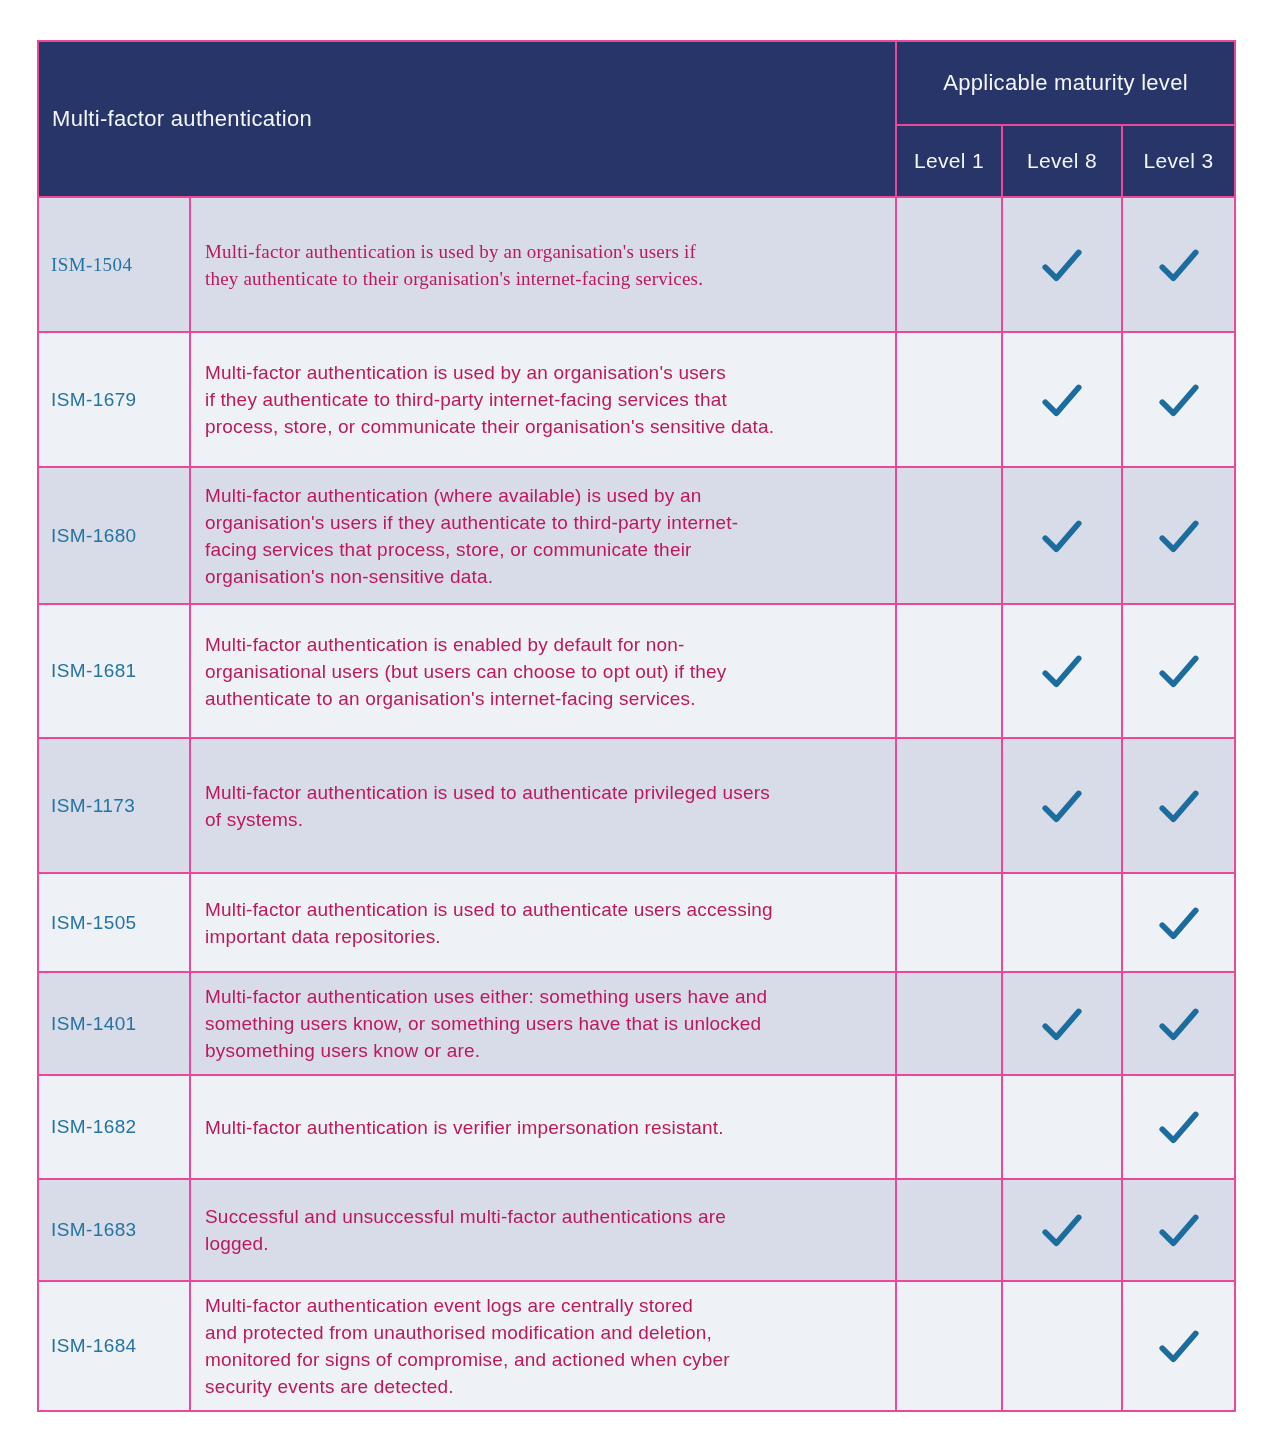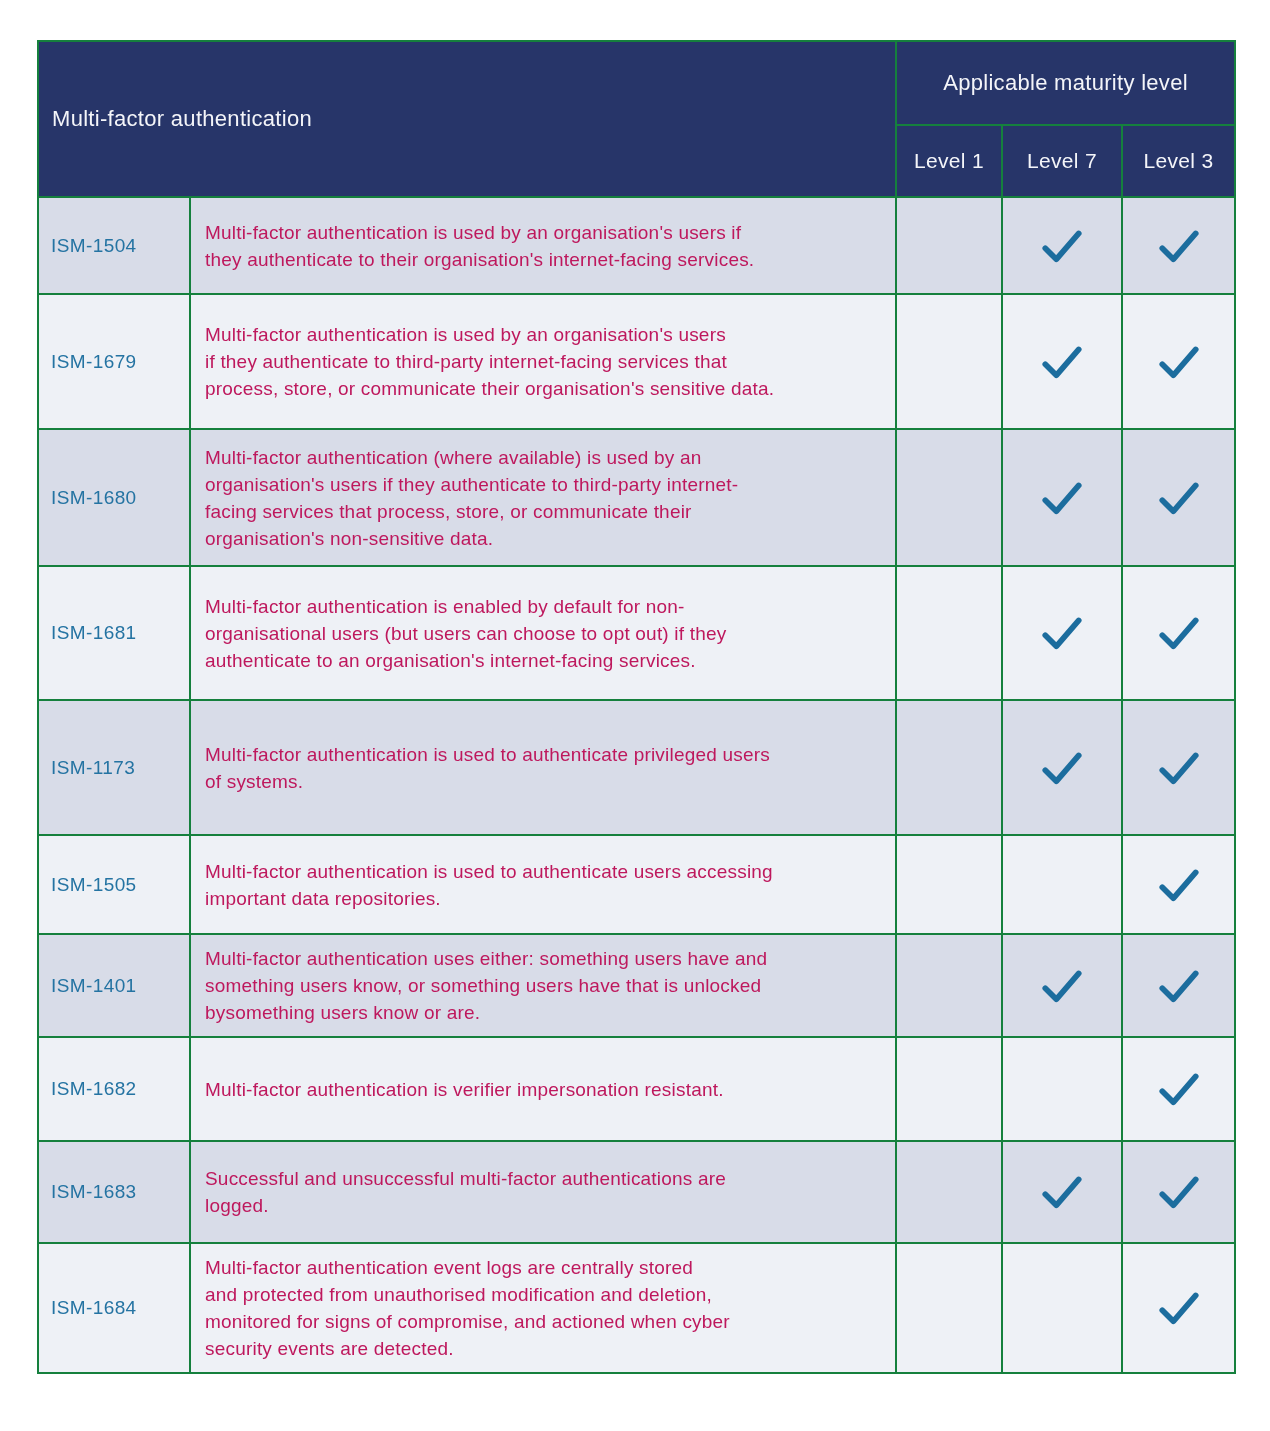--- a/index.html
+++ b/index.html
@@ -16,21 +16,21 @@
   }
   table.ml-table {
     position: absolute;
     left: 37px;
     top: 40px;
     width: 1197px;
     border-collapse: collapse;
     table-layout: fixed;
   }
   table.ml-table th, table.ml-table td {
-    border: 2px solid #15803d;
+    border: 2px solid #ec4899;
   }
   
   thead th {
     background: #273569;
     color: #f4f5f9;
     font-weight: 400;
   }
   th.title-cell {
     text-align: left;
     vertical-align: middle;
@@ -90,26 +90,26 @@
       <col style="width:120px">
       <col style="width:113px">
     </colgroup>
     <thead>
       <tr>
         <th class="title-cell" rowspan="2" colspan="2">Multi-factor authentication</th>
         <th class="maturity-cell" colspan="3">Applicable maturity level</th>
       </tr>
       <tr class="level-row" id="level-row">
           <th>Level 1</th>
-          <th>Level 7</th>
+          <th>Level 8</th>
           <th>Level 3</th>
         </tr>
     </thead>
     <tbody id="table-body">
-        <tr class="row-odd" style="height: 97px;">
+        <tr class="row-odd" style="height: 135px; font-family: Liberation Serif, serif;">
           <td class="ism-cell">ISM-1504</td>
           <td class="desc-cell">Multi-factor authentication is used by an organisation's users if
 they authenticate to their organisation's internet-facing services.</td>
           <td class="level-cell"></td>
           <td class="level-cell"><svg width="46" height="38" viewBox="0 0 24 20" fill="none">
               <path d="M3.2 11.2 L9 17 L20.8 3.4" stroke="#1c6d9e" stroke-width="3" stroke-linecap="round" stroke-linejoin="round"></path>
             </svg></td>
           <td class="level-cell"><svg width="46" height="38" viewBox="0 0 24 20" fill="none">
               <path d="M3.2 11.2 L9 17 L20.8 3.4" stroke="#1c6d9e" stroke-width="3" stroke-linecap="round" stroke-linejoin="round"></path>
             </svg></td>

